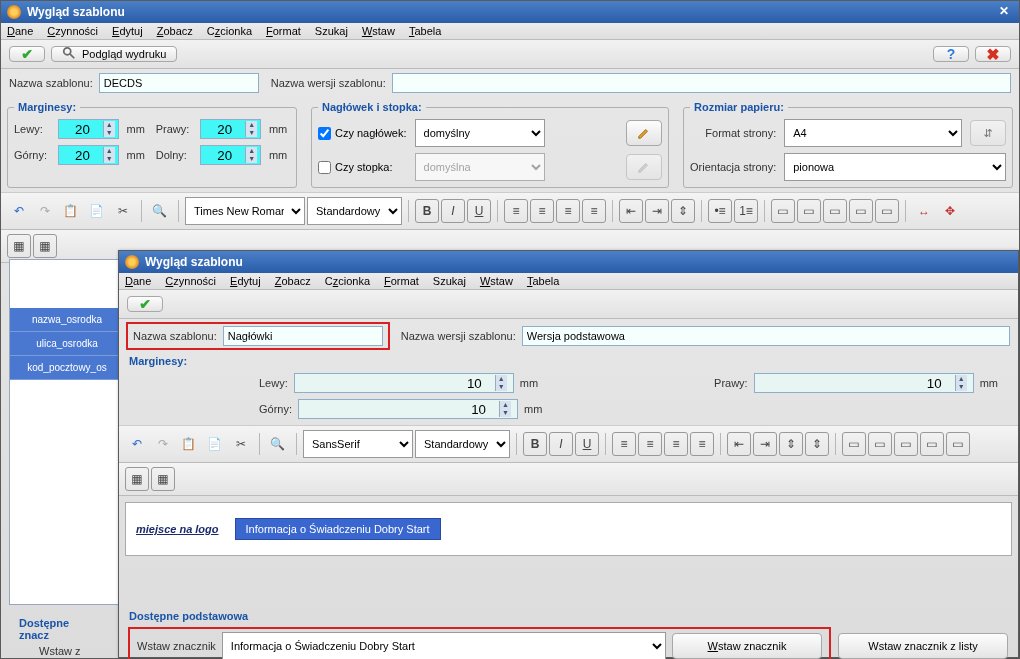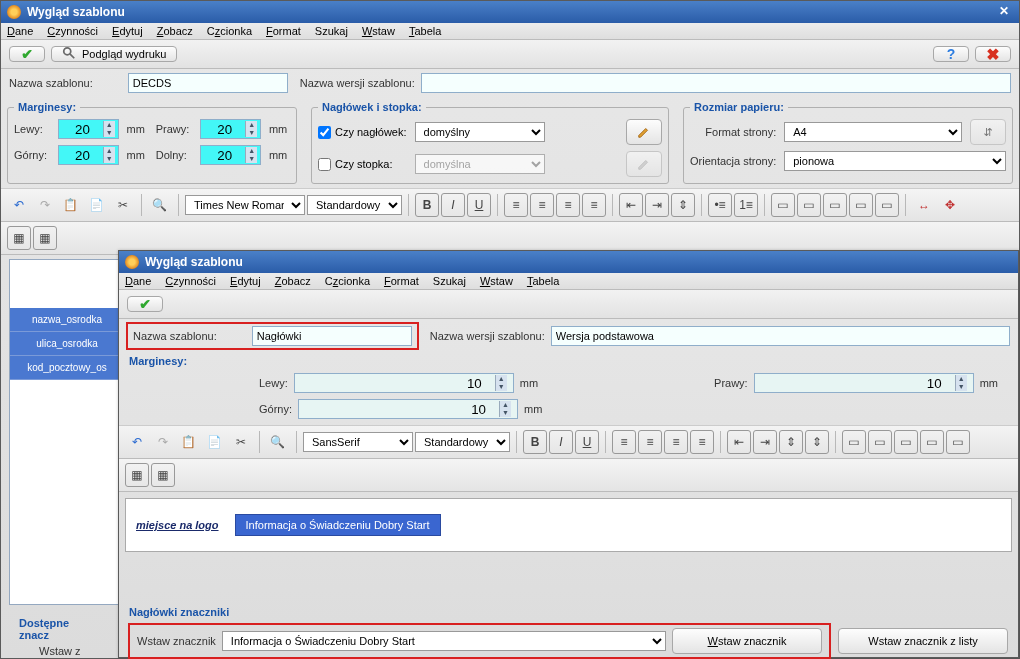--- a/index.html
+++ b/index.html
@@ -86,21 +86,21 @@
     align-items: center;
     gap: 6px;
     padding: 4px 8px;
   }
   .label { color: #333; white-space: nowrap; }
   input[type="text"], select, .cyan-input {
     height: 20px; border: 1px solid #8faeca;
     background:#f5fffe; padding: 0 4px; font-size:11px;
   }
   .cyan-input { background:#43f7f7; }
-  .light-input { background:#e7f5f3;margin-left:29px; }
+  .light-input { background:#e7f5f3; }
 
   fieldset {
     border: 1px solid #b0b0b0;
     border-radius: 3px;
     margin: 4px 6px;
     padding: 6px;
   }
   fieldset > legend {
     color: #1a54a8;
     font-weight: bold;
@@ -132,21 +132,21 @@
   }
   .tbtn {
     width: 24px; height:24px;
     display:inline-flex; align-items:center; justify-content:center;
     border:1px solid transparent;
     border-radius:3px; cursor:pointer;
     font-size:12px; color:#444;
   }
   .tbtn.box { border:1px solid #999; }
   .sep { width:1px; height:22px; background:#b8b8b8; margin:0 4px;}
-  .combo { height:20px; border:1px solid #999; background:#fff; font-size:11px;}
+  .combo { height:28px; border:1px solid #999; background:#fff; font-size:11px;}
 
   .sidebar {
     position: absolute;
     left: 8px; top: 258px; width: 116px; height: 346px;
     background: #fff;
     border: 1px solid #94a8c0;
     overflow: hidden;
   }
   .sidebar .cell {
     height: 24px; display:flex; align-items:center; justify-content:center;
@@ -482,21 +482,21 @@
     <span class="tbtn box">▦</span>
   </div>
 
   <div class="content-area">
     <span class="logo-place">miejsce na logo</span>
     <span class="info-chip">Informacja o Świadczeniu Dobry Start</span>
   </div>
 
   <div style="height:46px;"></div>
 
-  <div class="fieldset-title-plain">Nagłówki znaczniki</div>
+  <div class="fieldset-title-plain">Dostępne podstawowa</div>
   <div style="display:flex; align-items:center; gap:0; padding:2px 10px;">
     <div class="red-outline" style="display:flex; align-items:center; gap:6px; padding:4px 8px; flex:1;">
       <span class="label">Wstaw znacznik</span>
       <select class="combo" style="flex:1;"><option>Informacja o Świadczeniu Dobry Start</option></select>
       <div class="btn" style="width:150px; justify-content:center;">
           <u>W</u>
           <span>staw znacznik</span>
         </div>
     </div>
     <div class="btn" style="width:170px; margin-left:8px; justify-content:center;">

